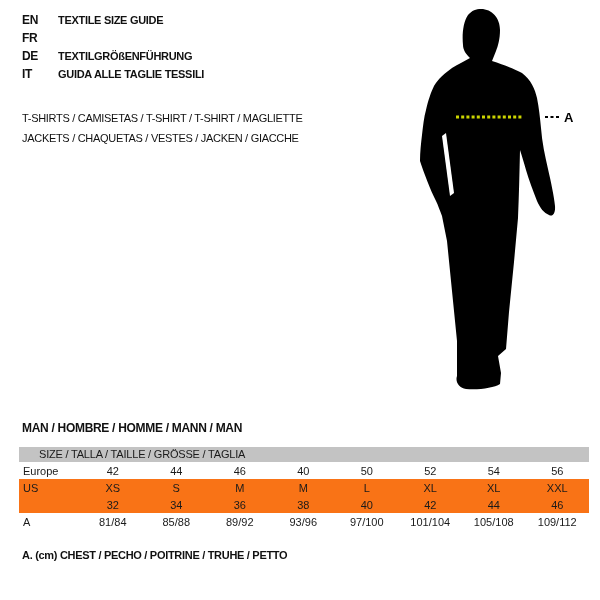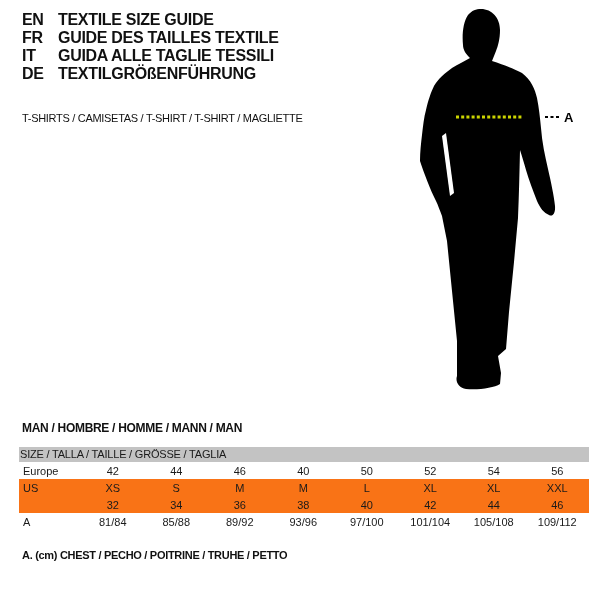--- a/index.html
+++ b/index.html
@@ -8,22 +8,22 @@
     position:relative;
     background:#ffffff;
     font-family:"Liberation Sans", sans-serif;
     color:#111;
     overflow:hidden;
   }
 
   
   .langs { position:absolute; left:22px; top:11px; }
   .lang-row { display:flex; height:18px; align-items:center; }
-  .lang-code { width:36px; font-size:16px; font-weight:bold; letter-spacing:-0.3px; }
-  .lang-text { font-size:16px; font-weight:bold; letter-spacing:-0.3px; white-space:nowrap; }
+  .lang-code { width:36px; font-size:12px; font-weight:bold; letter-spacing:-0.3px; }
+  .lang-text { font-size:11px; font-weight:bold; letter-spacing:-0.3px; white-space:nowrap; }
 
   
   .categories { position:absolute; left:22px; top:108px; }
   .category-line { font-size:11px; font-weight:normal; letter-spacing:-0.3px; line-height:20px; white-space:nowrap; }
 
   
   .figure-wrap { position:absolute; left:405px; top:5px; width:175px; height:390px; }
   .figure-wrap svg { display:block; width:100%; height:100%; }
   .measure-label-a { font-family:"Liberation Sans", sans-serif; font-size:13px; font-weight:bold; }
 
@@ -31,21 +31,21 @@
   .section-heading {
     position:absolute; left:22px; top:421px;
     font-size:12px; font-weight:bold; letter-spacing:-0.3px; white-space:nowrap;text-align:right;
   }
 
   
   .size-table { position:absolute; left:19px; top:447px; width:570px; }
   .table-header {
     height:15px; line-height:15px;
     background:#c3c3c3;
-    font-size:11px; padding-left:1px;
+    font-size:11px; padding-left:20px;
     color:#1a1a1a; letter-spacing:-0.2px;
   }
   .t-row { display:flex; height:17px; align-items:center; font-size:11px; color:#1a1a1a;justify-content:center; }
   .t-row.shade { background:#f97316; }
   .t-label { width:62px; padding-left:4px; }
   .t-cell { flex:1; text-align:center; }
 
   
   .footnote {
     position:absolute; left:22px; top:549px;
@@ -55,34 +55,34 @@
 </head>
 <body>
 
 <div class="langs">
   <div class="lang-row">
     <span class="lang-code">EN</span>
     <span class="lang-text">TEXTILE SIZE GUIDE</span>
   </div>
   <div class="lang-row">
     <span class="lang-code">FR</span>
-    <span class="lang-text">GUIDE DES TAILLES TEXTILE</span>
+  </div>
+  <div class="lang-row">
+    <span class="lang-code">DE</span>
+    <span class="lang-text">TEXTILGRÖßENFÜHRUNG</span>
   </div>
   <div class="lang-row">
     <span class="lang-code">IT</span>
     <span class="lang-text">GUIDA ALLE TAGLIE TESSILI</span>
   </div>
-  <div class="lang-row">
-    <span class="lang-code">DE</span>
-    <span class="lang-text">TEXTILGRÖßENFÜHRUNG</span>
-  </div>
 </div>
 
 <div class="categories">
   <div class="category-line">T-SHIRTS / CAMISETAS / T-SHIRT / T-SHIRT / MAGLIETTE</div>
+  <div class="category-line">JACKETS / CHAQUETAS / VESTES / JACKEN / GIACCHE</div>
 </div>
 
 <div class="figure-wrap">
   <svg viewBox="0 0 175 390" xmlns="http://www.w3.org/2000/svg">
     <path fill="#000000" d="
       M 76,4
       C 87,4 95,13 95,25
       C 95,34 93,41 91,46
       L 87,56
       C 99,60 110,64 117,68

